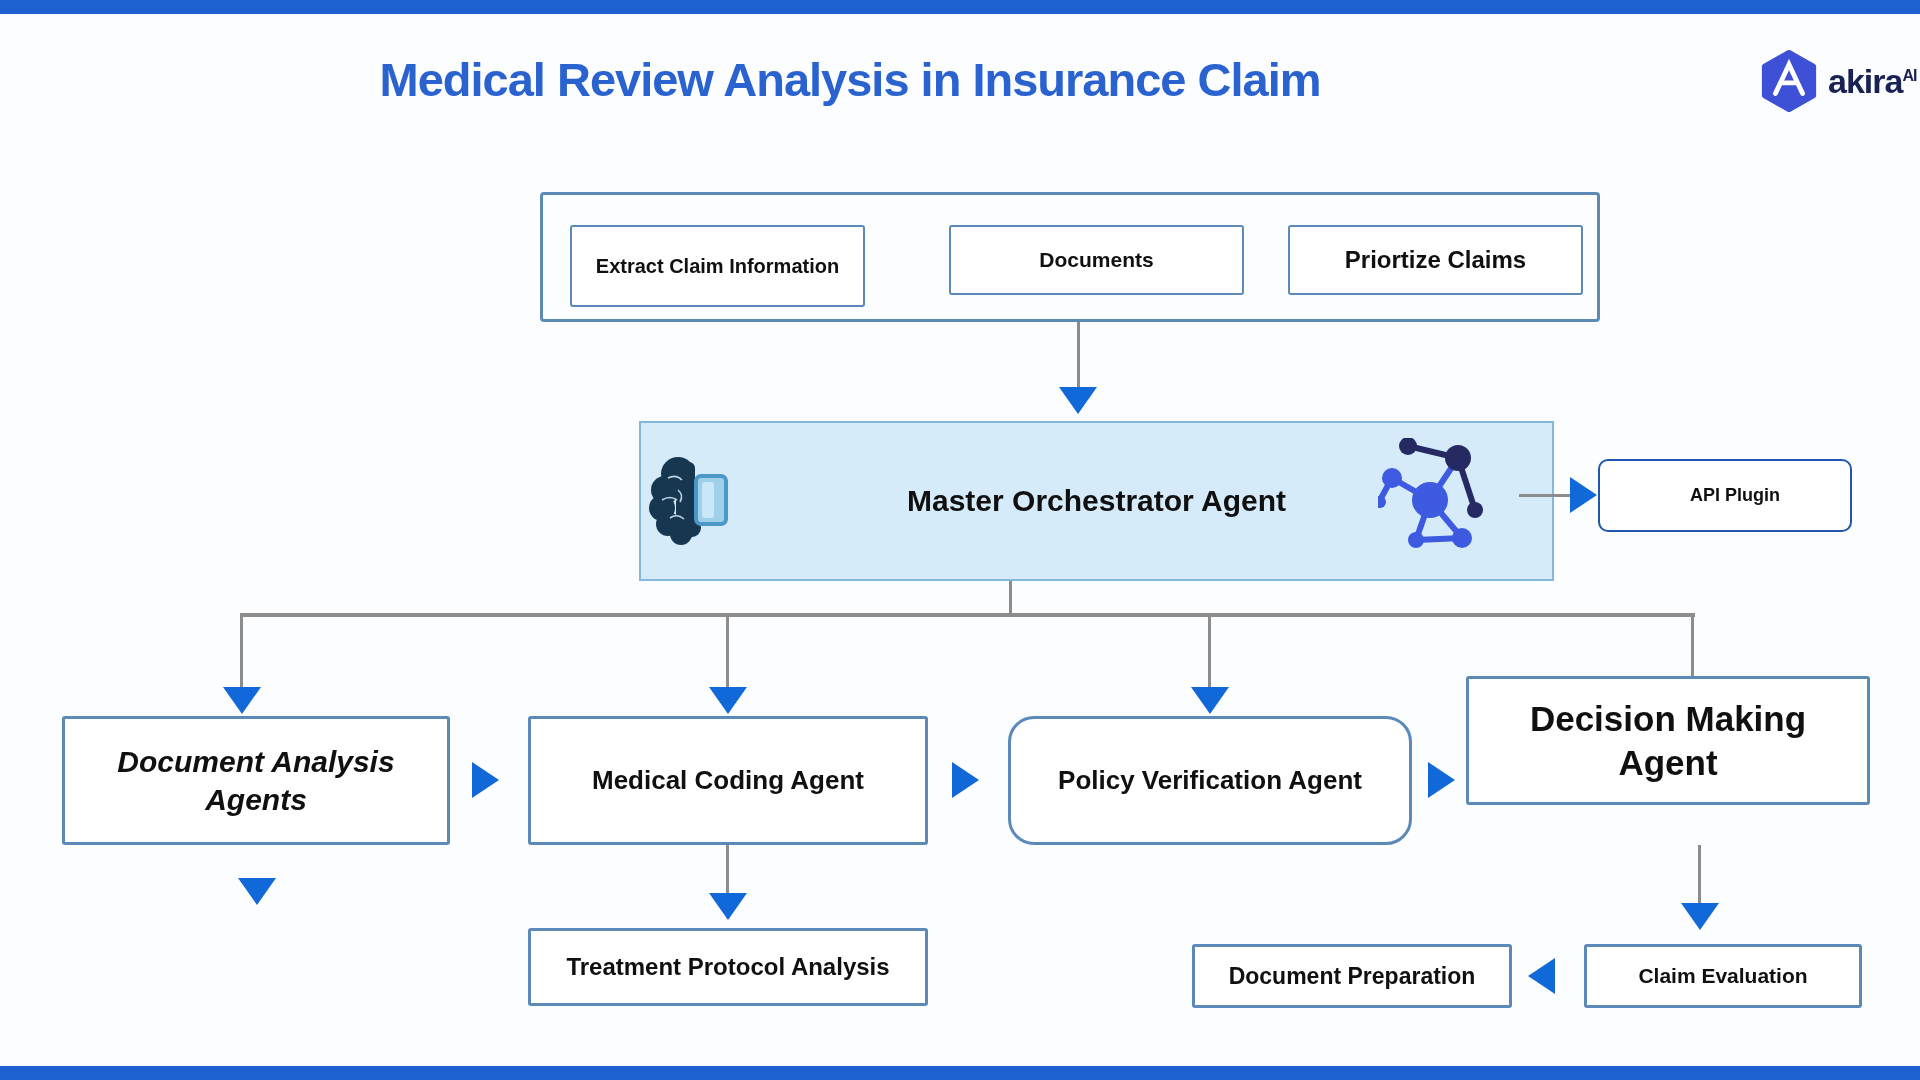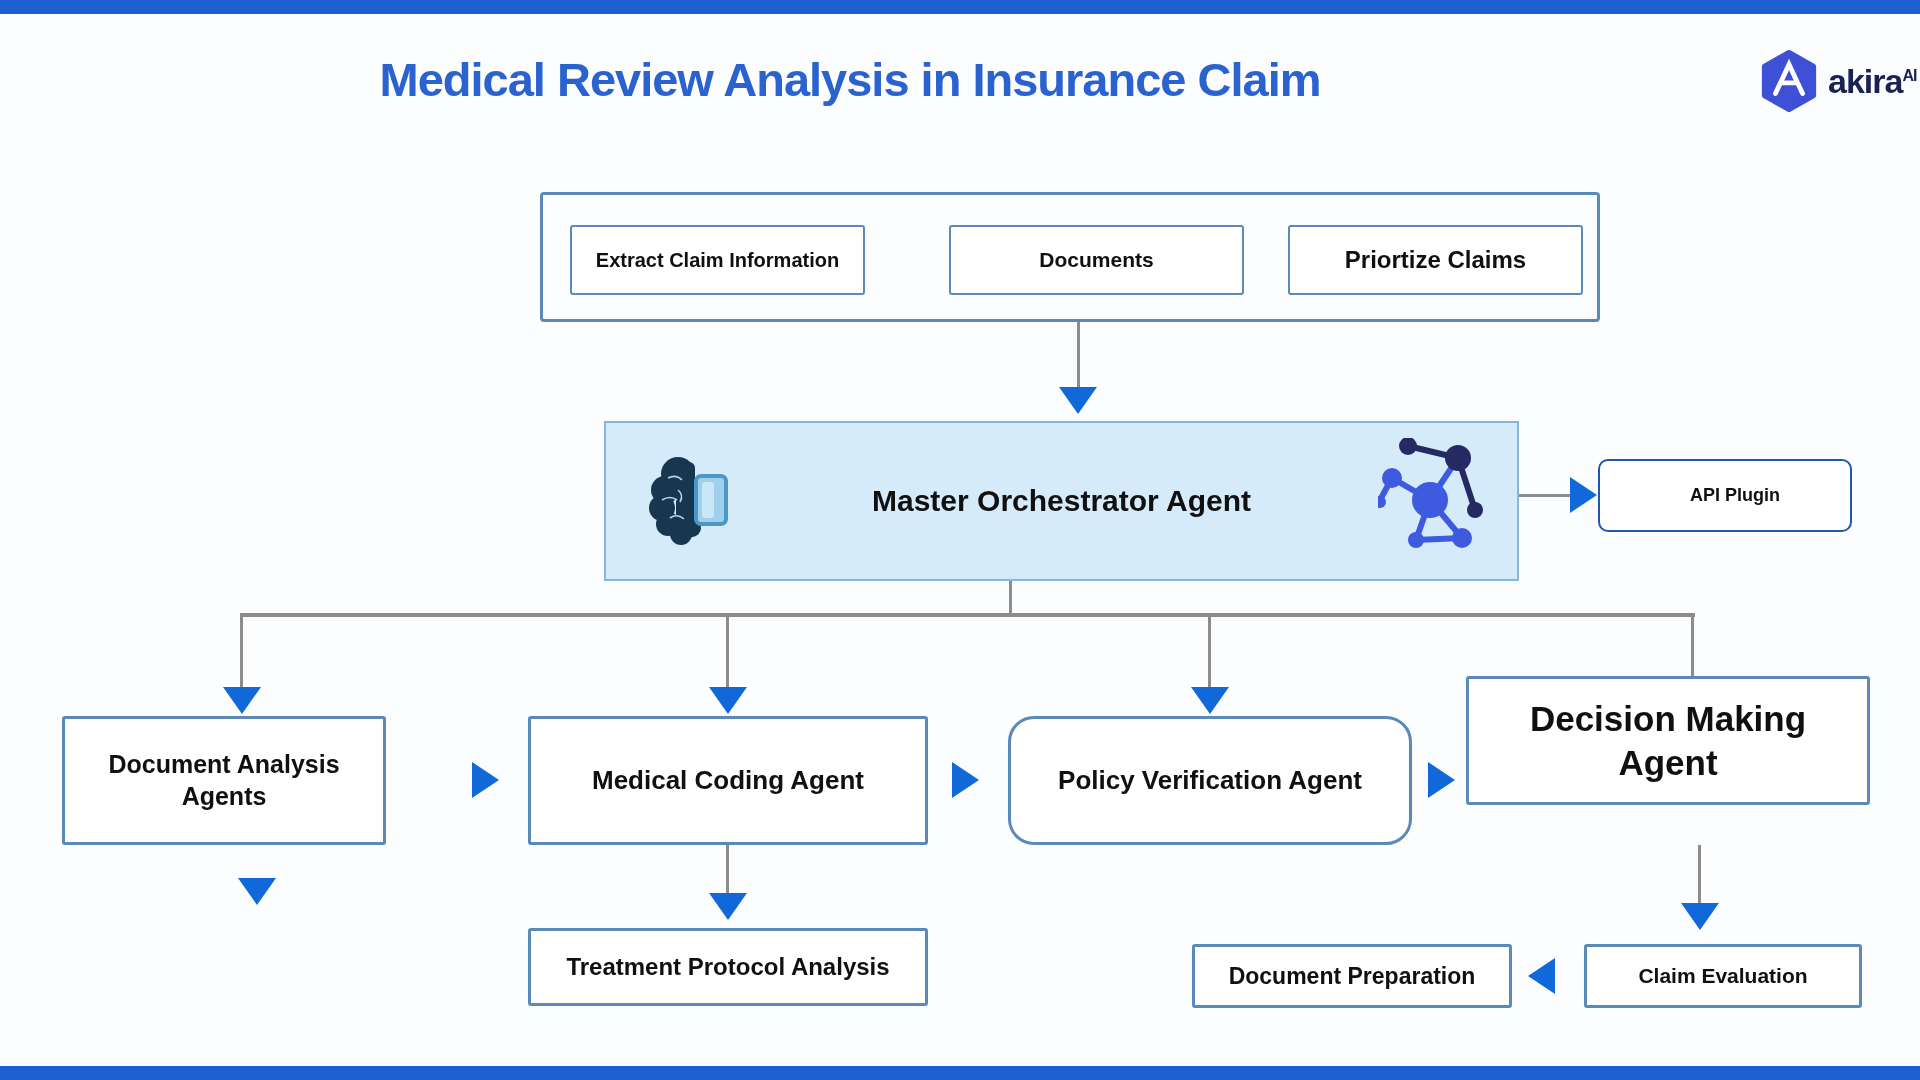--- a/index.html
+++ b/index.html
@@ -18,21 +18,21 @@
   .logo{position:absolute;top:50px;left:1758px;display:flex;align-items:center;gap:8px;}
   .logo-word{font-size:34px;font-weight:700;color:var(--logotext);letter-spacing:-1px;}
   .logo-word sup{font-size:16px;font-weight:700;vertical-align:super;}
   .box{position:absolute;display:flex;align-items:center;justify-content:center;
        text-align:center;background:#fff;border:3px solid var(--steel);border-radius:3px;
        font-weight:700;line-height:1.25;}
   .container-box{position:absolute;background:transparent;border:3px solid var(--steel);border-radius:4px;}
   .inner-box{border-width:2px;}
   .master{position:absolute;display:flex;align-items:center;justify-content:center;
           background:var(--masterfill);border:2px solid var(--masterborder);
-          font-weight:700;font-size:30px;}
+          font-weight:700;font-size:30px;margin-left:35px;}
   .apibox{border:2px solid var(--api);border-radius:10px;font-size:18px;padding-left:20px;}
   .vline{position:absolute;width:3px;background:var(--line);}
   .hline{position:absolute;height:3px;background:var(--line);}
   .tri-down{position:absolute;width:0;height:0;
             border-left:19px solid transparent;border-right:19px solid transparent;
             border-top:27px solid var(--arrow);}
   .tri-right{position:absolute;width:0;height:0;
              border-top:18px solid transparent;border-bottom:18px solid transparent;
              border-left:27px solid var(--arrow);}
   .tri-left{position:absolute;width:0;height:0;
@@ -56,21 +56,21 @@
       <path d="M32 3 L57 17 V47 L32 61 L7 47 V17 Z" fill="var(--logohex)" stroke="var(--logohex)" stroke-width="6" stroke-linejoin="round"></path>
       <path d="M18 45 L32 15 L46 45" fill="none" stroke="#ffffff" stroke-width="5" stroke-linecap="round"></path>
       <path d="M25 34 L39 34" fill="none" stroke="#ffffff" stroke-width="5" stroke-linecap="round"></path>
     </svg>
     <div class="logo-word">
       <span>akira</span><sup>AI</sup>
     </div>
   </div>
 
   <div class="container-box" style="left:540px;top:192px;width:1060px;height:130px;"></div>
-  <div class="box inner-box" style="left:570px;top:225px;width:295px;height:70px;font-size:20px;">
+  <div class="box inner-box" style="left:570px;top:225px;width:295px;height:82px;font-size:20px;">
     <span class="agent-label">Extract Claim Information</span>
   </div>
   <div class="box inner-box" style="left:928px;top:225px;width:295px;height:70px;font-size:21px;margin-left:21px;">
     <span class="agent-label">Documents</span>
   </div>
   <div class="box inner-box" style="left:1288px;top:225px;width:295px;height:70px;font-size:24px;align-items:center;">
     <span class="agent-label">Priortize Claims</span>
   </div>
 
   <div class="vline" style="left:1077px;top:322px;height:66px;"></div>
@@ -134,21 +134,21 @@
 
   <div class="vline" style="left:240px;top:613px;height:76px;"></div>
   <div class="tri-down" style="left:223px;top:687px;"></div>
   <div class="vline" style="left:726px;top:613px;height:76px;"></div>
   <div class="tri-down" style="left:709px;top:687px;"></div>
   <div class="vline" style="left:1208px;top:613px;height:76px;"></div>
   <div class="tri-down" style="left:1191px;top:687px;"></div>
   <div class="vline" style="left:1691px;top:613px;height:76px;"></div>
   <div class="tri-down" style="left:1674px;top:687px;"></div>
 
-  <div class="box" style="left:62px;top:716px;width:324px;height:129px;font-size:25px;">
+  <div class="box" style="left:62px;top:716px;width:388px;height:129px;font-size:30px;font-style:italic;">
     <span class="agent-label">Document Analysis Agents</span>
   </div>
   <div class="tri-right" style="left:472px;top:762px;"></div>
   <div class="box" style="left:528px;top:716px;width:400px;height:129px;font-size:26px;">
     <span class="agent-label">Medical Coding Agent</span>
   </div>
   <div class="tri-right" style="left:952px;top:762px;"></div>
   <div class="box" style="left:1008px;top:716px;width:404px;height:129px;font-size:26px;border-radius:26px;">
     <span class="agent-label">Policy Verification Agent</span>
   </div>

